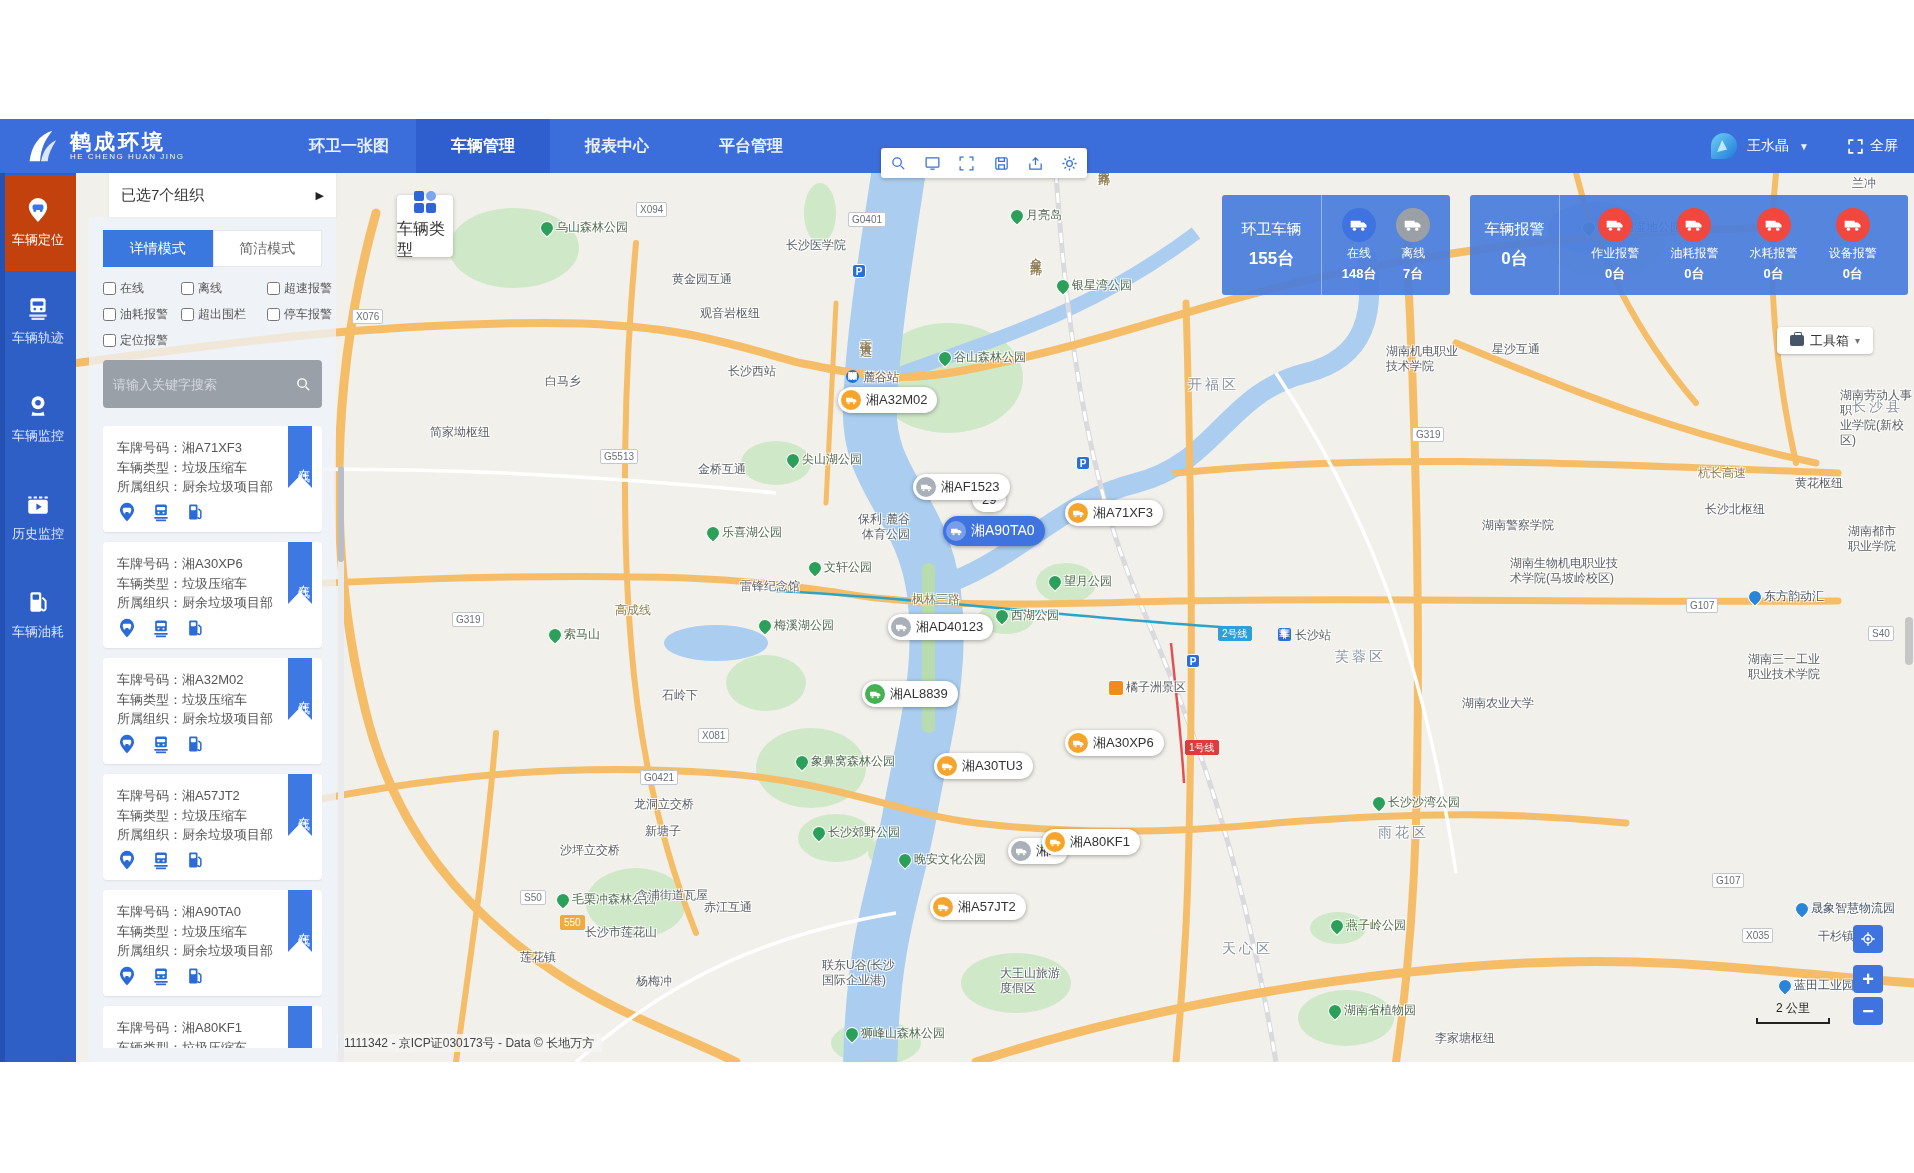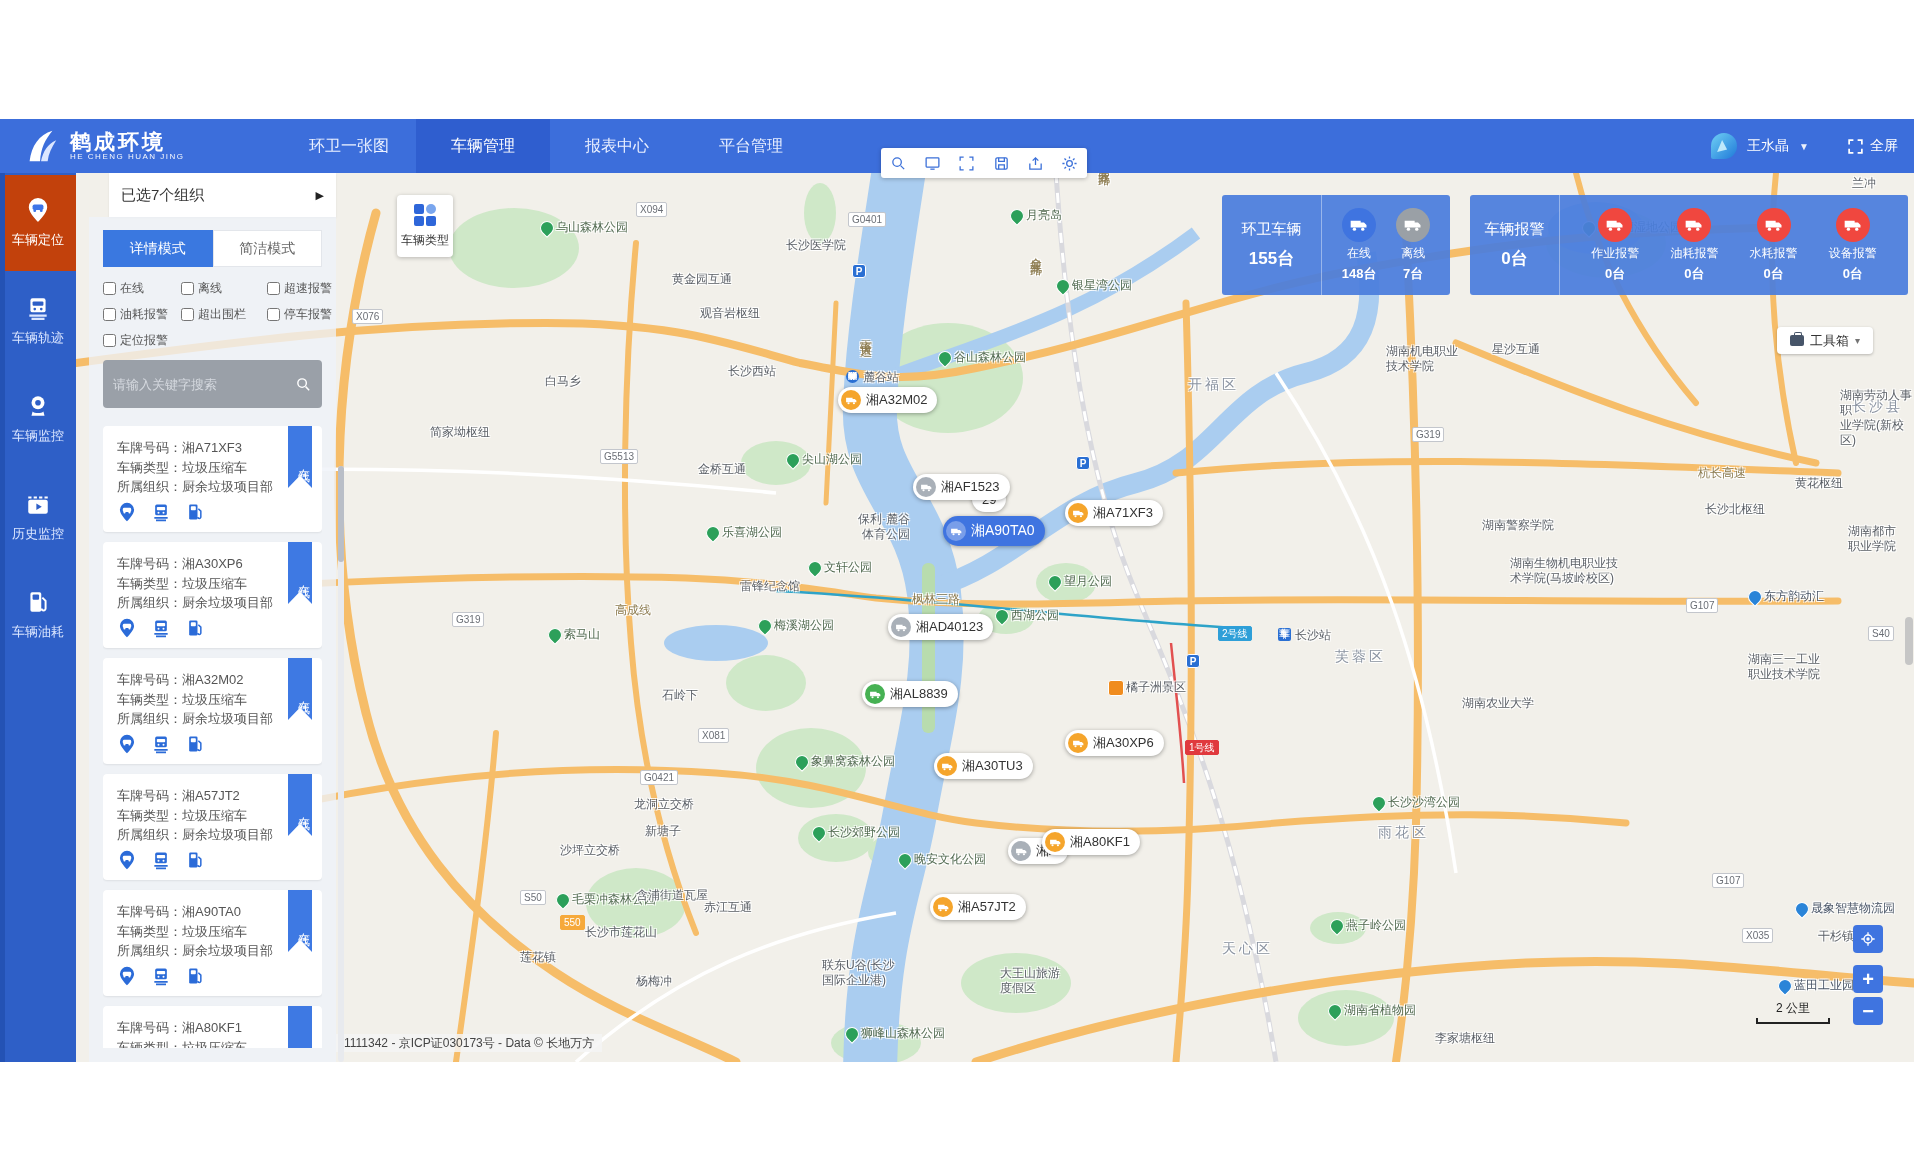--- a/index.html
+++ b/index.html
@@ -6,21 +6,21 @@
   body { font-family:"Liberation Sans","DejaVu Sans",sans-serif; background:#fff; }
   .page { position:relative; width:1914px; height:1173px; background:#fff; overflow:hidden; }
 
   
   .topbar { position:absolute; left:0; top:119px; width:1914px; height:54px; background:#3c6edb; z-index:60; display:flex; align-items:center; }
   .logo { display:flex; align-items:center; gap:10px; padding-left:22px; width:260px; }
   .logo-mark { width:38px; height:38px; position:relative; }
   .logo-texts { color:#fff; line-height:1.05; }
   .logo-title { font-size:21px; font-weight:bold; letter-spacing:3px; }
   .logo-sub { font-size:8px; letter-spacing:1.5px; opacity:.95; }
-  .nav { display:flex; height:54px; margin-left:22px; }
+  .nav { display:flex; height:54px; margin-left:22px;font-weight:bold; }
   .nav-item { width:134px; height:54px; display:flex; align-items:center; justify-content:center; color:#eaf0ff; font-size:16px; cursor:pointer; }
   .nav-item.active { background:#2f5ecf; color:#fff; }
   .topbar-right { position:absolute; right:16px; top:0; height:54px; display:flex; align-items:center; gap:10px; color:#fff; font-size:14px; }
   .avatar { width:26px; height:26px; border-radius:50% 50% 50% 8%; background:linear-gradient(135deg,#6fd0f5,#1f78d8); position:relative; }
   .avatar:after { content:""; position:absolute; left:6px; top:7px; width:10px; height:12px; background:#bfe9fb; clip-path:polygon(0 100%,50% 0,100% 80%); }
   .chev { font-size:10px; opacity:.9; }
   .divider-sp { width:18px; }
   .fs-wrap { display:flex; align-items:center; gap:6px; }
 
   
@@ -89,21 +89,21 @@
   .scol .n { font-size:13px; font-weight:bold; }
 
   
   .toolbox-btn { position:absolute; left:1777px; top:327px; width:96px; height:27px; background:#fff; border-radius:4px; box-shadow:0 1px 3px rgba(0,0,0,.25); display:flex; align-items:center; justify-content:center; gap:6px; font-size:13px; color:#333; z-index:20; cursor:pointer; }
   .toolbox-btn .bx { width:14px; height:11px; background:#475569; border-radius:2px; position:relative; }
   .toolbox-btn .bx:before { content:""; position:absolute; left:4px; top:-3px; width:6px; height:3px; border:1.5px solid #475569; border-bottom:none; border-radius:2px 2px 0 0; }
   .vtype-btn { position:absolute; left:397px; top:195px; width:56px; height:62px; background:#fff; border-radius:4px; box-shadow:0 1px 4px rgba(0,0,0,.25); display:flex; flex-direction:column; align-items:center; justify-content:center; gap:6px; z-index:20; cursor:pointer; }
   .vtype-btn .grid { width:22px; height:22px; display:grid; grid-template-columns:10px 10px; grid-template-rows:10px 10px; gap:2px; }
   .vtype-btn .grid i { background:#2e66d9; border-radius:2px; }
   .vtype-btn .grid i:nth-child(2) { border-radius:50%; background:#7aa6ee; }
-  .vtype-btn .lbl { font-size:12px; color:#333;text-align:center; }
+  .vtype-btn .lbl { font-size:16px; color:#333; }
 
   
   .locate-btn { position:absolute; left:1853px; top:925px; width:30px; height:28px; background:#3f74e0; border-radius:4px; display:flex; align-items:center; justify-content:center; z-index:20; cursor:pointer; }
   .locate-btn svg { width:16px; height:16px; stroke:#fff; fill:none; stroke-width:2; }
   .zoomctl { position:absolute; left:1853px; top:965px; width:30px; z-index:20; }
   .zbtn { width:30px; height:28px; background:#3f74e0; color:#fff; font-size:20px; font-weight:bold; display:flex; align-items:center; justify-content:center; border-radius:4px; margin-bottom:4px; cursor:pointer; }
   .scalebar { position:absolute; left:1756px; top:1000px; z-index:20; font-size:12px; color:#222; text-align:center; }
   .scalebar .bar { width:74px; height:6px; border:2px solid #222; border-top:none; margin-top:1px; }
 
   .map-footer { position:absolute; left:336px; top:1034px; height:18px; background:rgba(245,245,245,.85); color:#444; font-size:12px; line-height:18px; padding:0 8px; z-index:15; }

